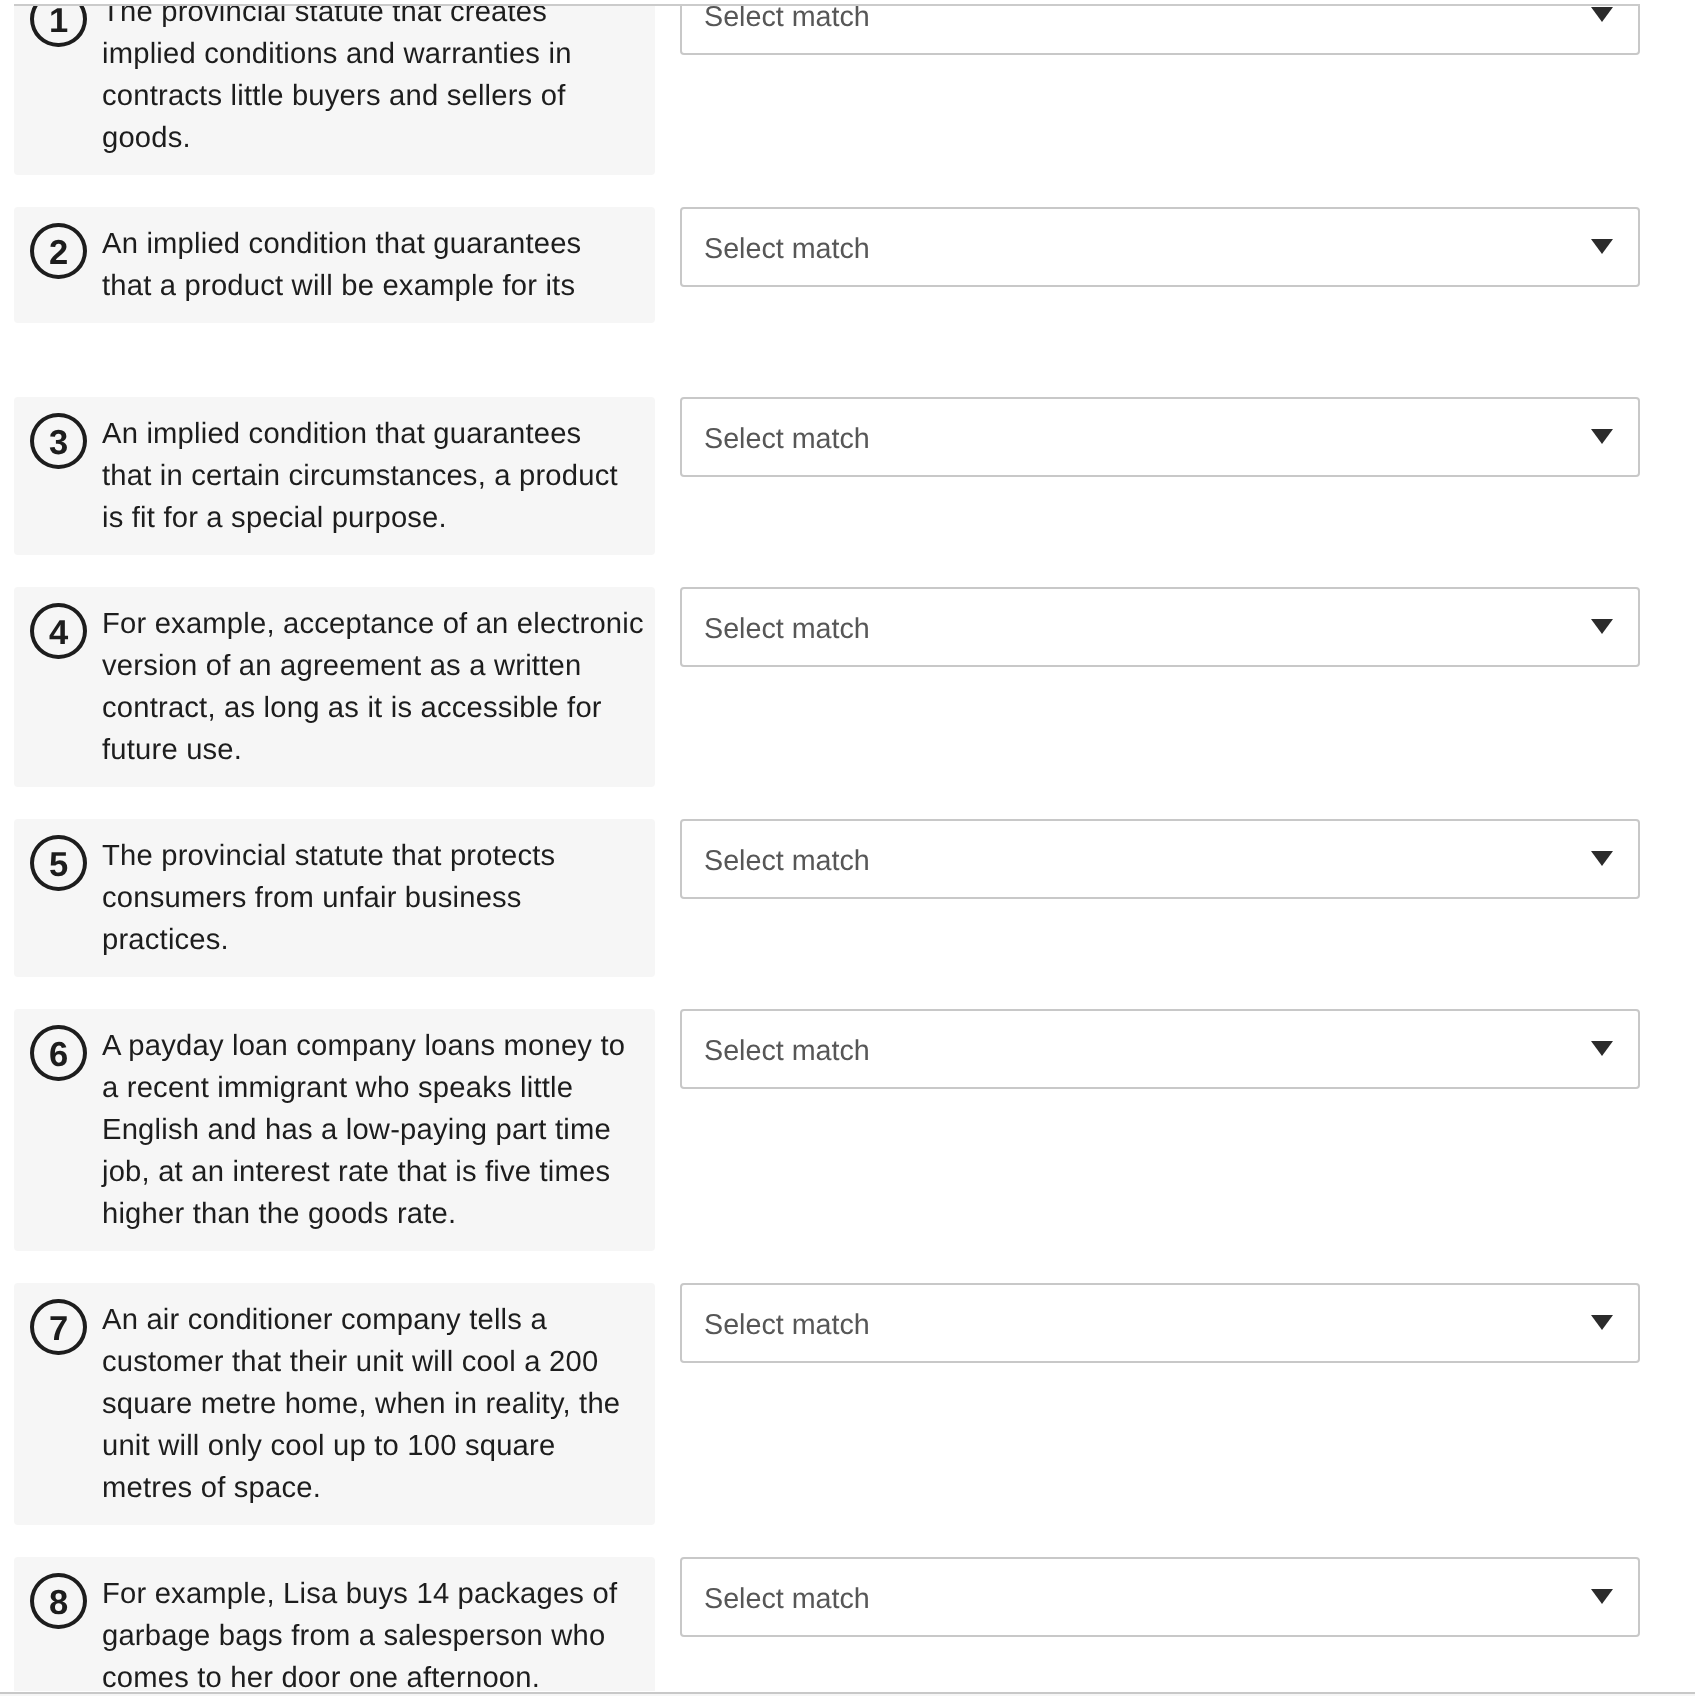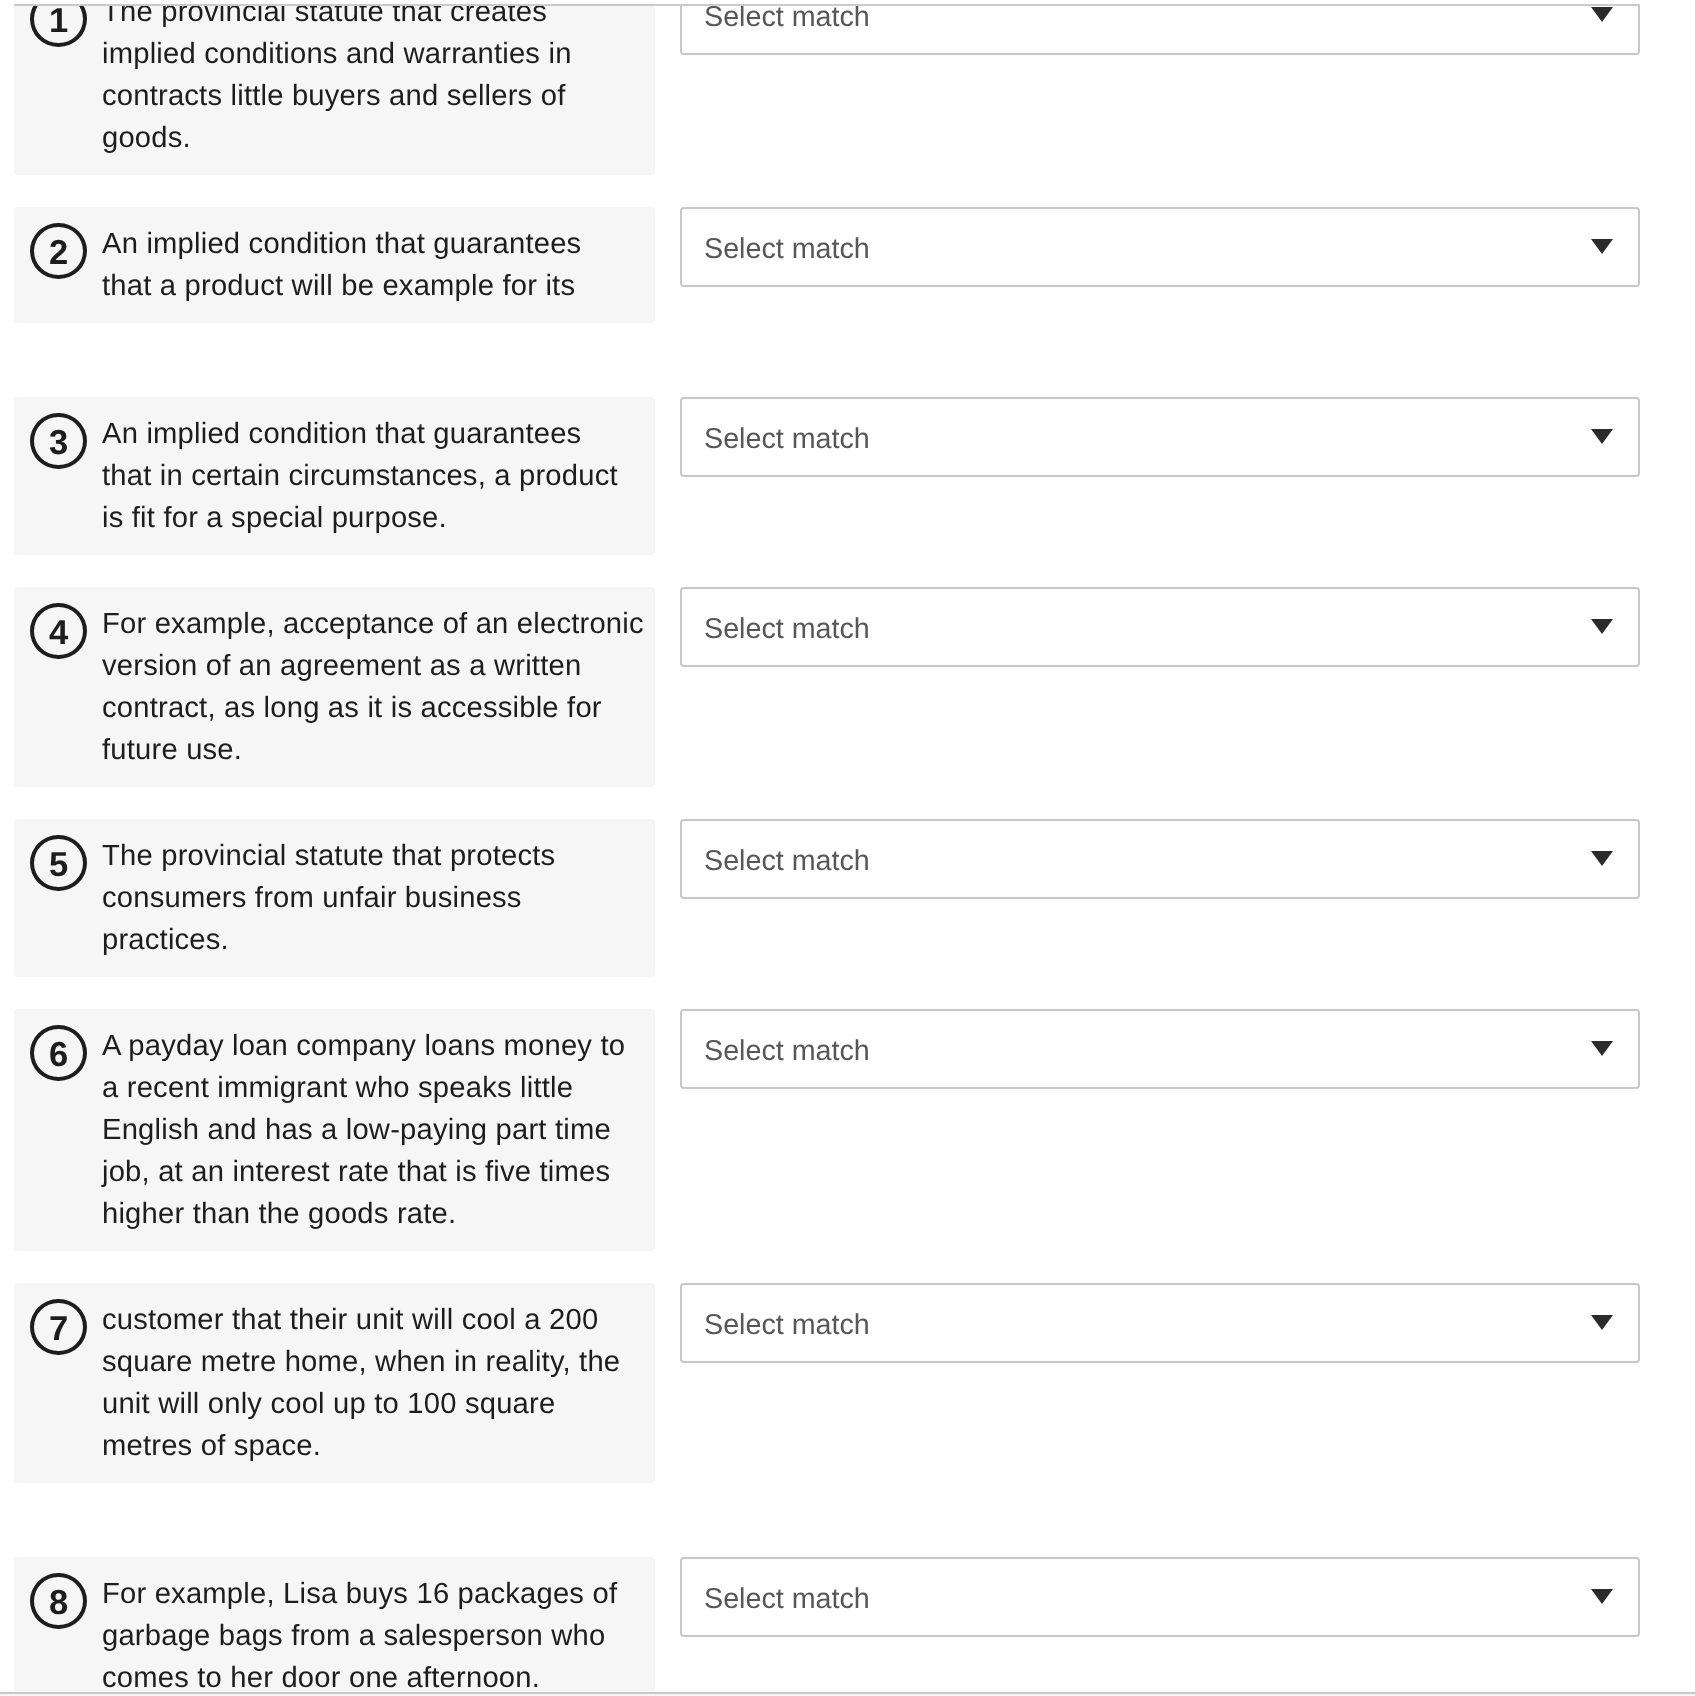--- a/index.html
+++ b/index.html
@@ -224,36 +224,37 @@
           </div>
           <div class="selectbox">
             <span class="ph">Select match</span>
             <span class="caret"></span>
           </div>
         </div>
         <div class="row" style="height: 242px;">
           <div class="statement">
             <div class="badge">7</div>
             <div class="stext">
+              <div>An air conditioner company tells a</div>
               <div>customer that their unit will cool a 200</div>
               <div>square metre home, when in reality, the</div>
               <div>unit will only cool up to 100 square</div>
               <div>metres of space.</div>
             </div>
           </div>
           <div class="selectbox">
             <span class="ph">Select match</span>
             <span class="caret"></span>
           </div>
         </div>
         <div class="row" style="height: 158px;">
           <div class="statement">
             <div class="badge">8</div>
             <div class="stext">
-              <div>For example, Lisa buys 16 packages of</div>
+              <div>For example, Lisa buys 14 packages of</div>
               <div>garbage bags from a salesperson who</div>
               <div>comes to her door one afternoon.</div>
             </div>
           </div>
           <div class="selectbox">
             <span class="ph">Select match</span>
             <span class="caret"></span>
           </div>
         </div>
       </div>

